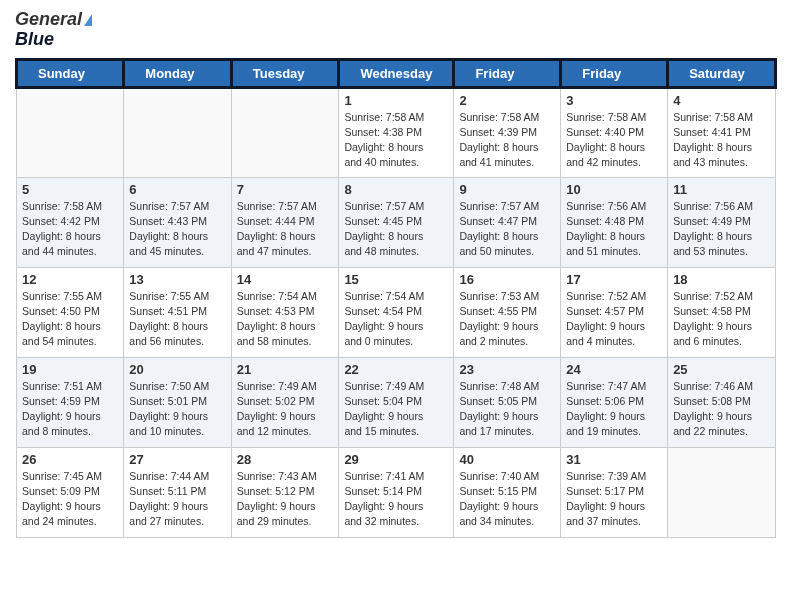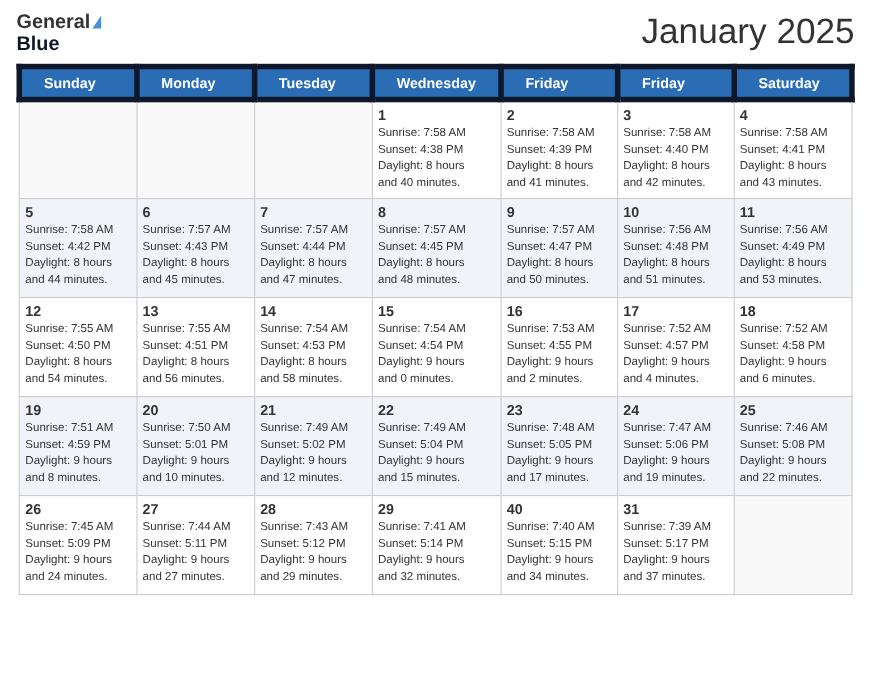--- a/index.html
+++ b/index.html
@@ -13,20 +13,21 @@
     .header {
       display: flex;
       align-items: flex-start;
       justify-content: space-between;
       margin-bottom: 8px;
     }
     .logo {
       display: flex;
       flex-direction: column;
       align-items: flex-start;
+      font-style: italic;
     }
     .logo-text {
       font-size: 18px;
       font-weight: bold;
       line-height: 1.1;
     }
     .logo-general { color: #333; }
     .logo-blue { color: #0f172a; }
     .logo-icon {
       display: inline-block;
@@ -51,21 +52,21 @@
       width: 100%;
       border-collapse: collapse;
       border: 1px solid #ccc;
     }
     .calendar th {
       background: #2a6db5;
       color: #fff;
       text-align: left;
       padding: 5px 20px;
       font-size: 13px;
-      border: 5px solid #0f172a;
+      border: 3px solid #0f172a;
     }
     .calendar td {
       border: 1px solid #ccc;
       vertical-align: top;
       padding: 4px 5px;
       width: calc(100% / 7);
       height: 90px;
       font-size: 10.5px;
       color: #333;
     }
@@ -91,21 +92,20 @@
 
 <div class="header">
   <div class="logo">
     <div style="display:flex;align-items:center;">
       <span class="logo-text logo-general">General</span>
       <span class="logo-icon"></span>
     </div>
     <span class="logo-text logo-blue">Blue</span>
   </div>
   <div class="title-block">
-    <div class="month-title">January 2025</div>
   </div>
 </div>
 
 <table class="calendar">
   <thead>
     <tr>
     <th>Sunday</th>
         <th>Monday</th>
         <th>Tuesday</th>
         <th>Wednesday</th>

